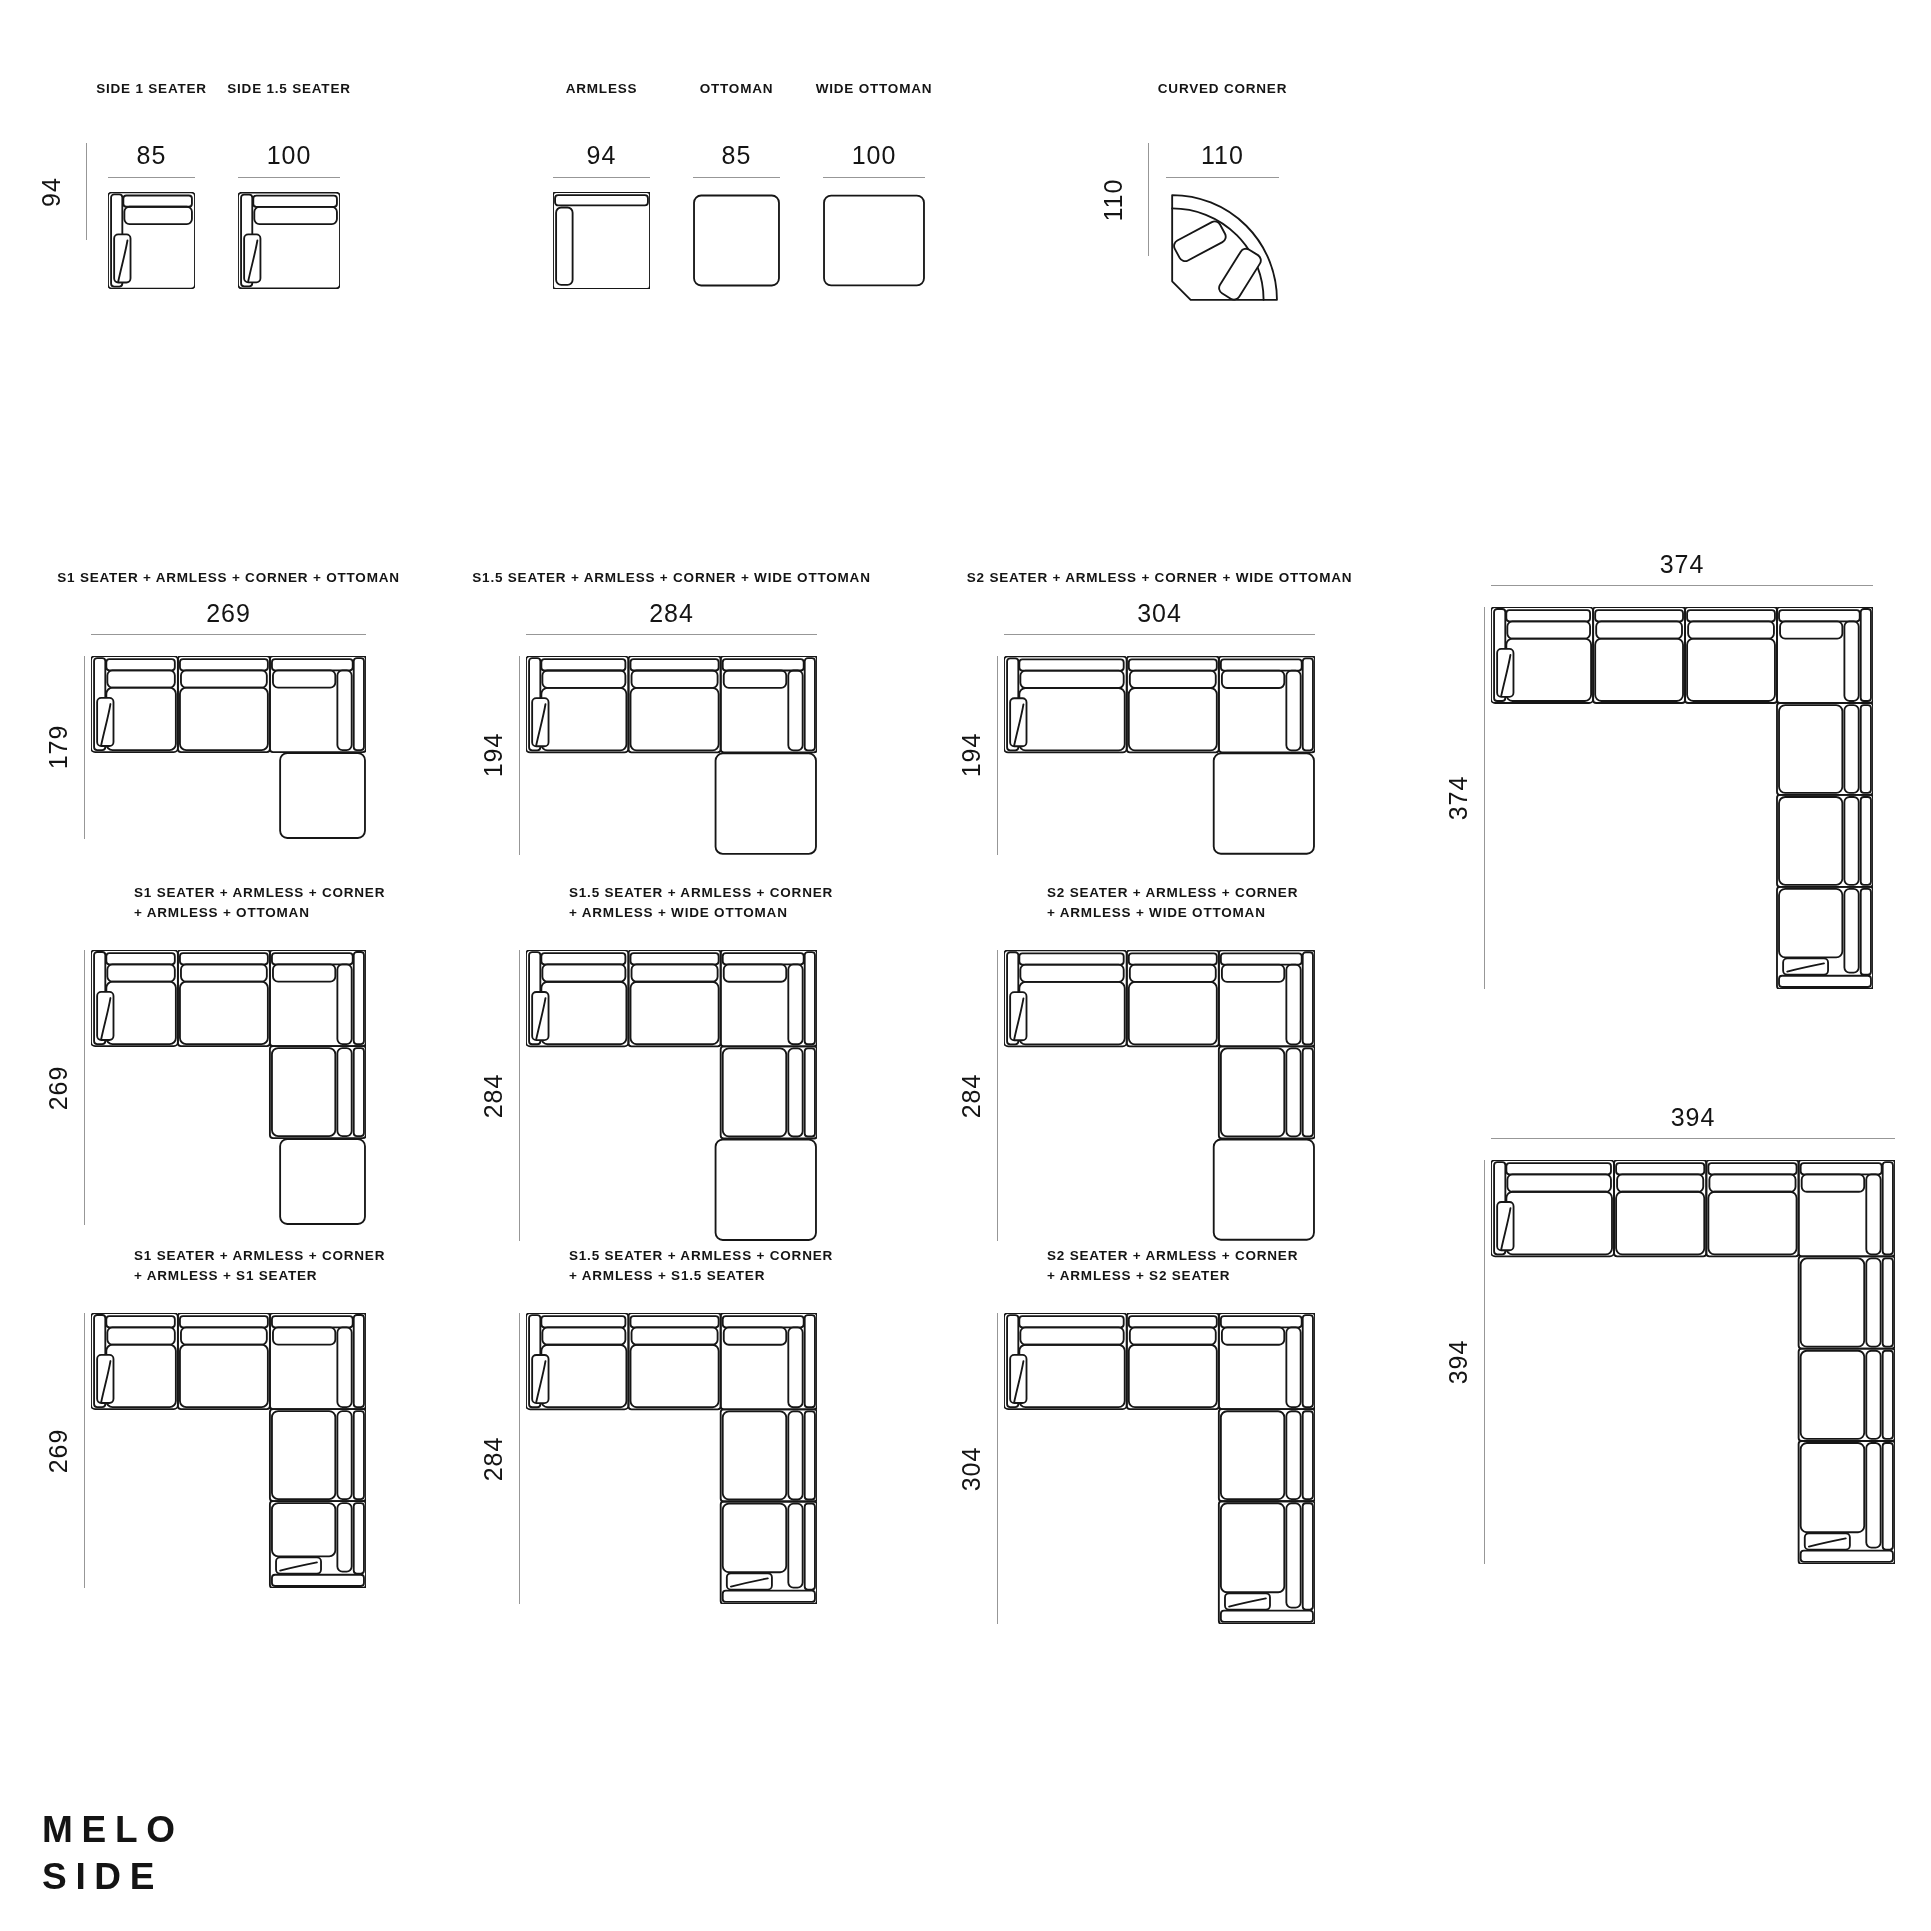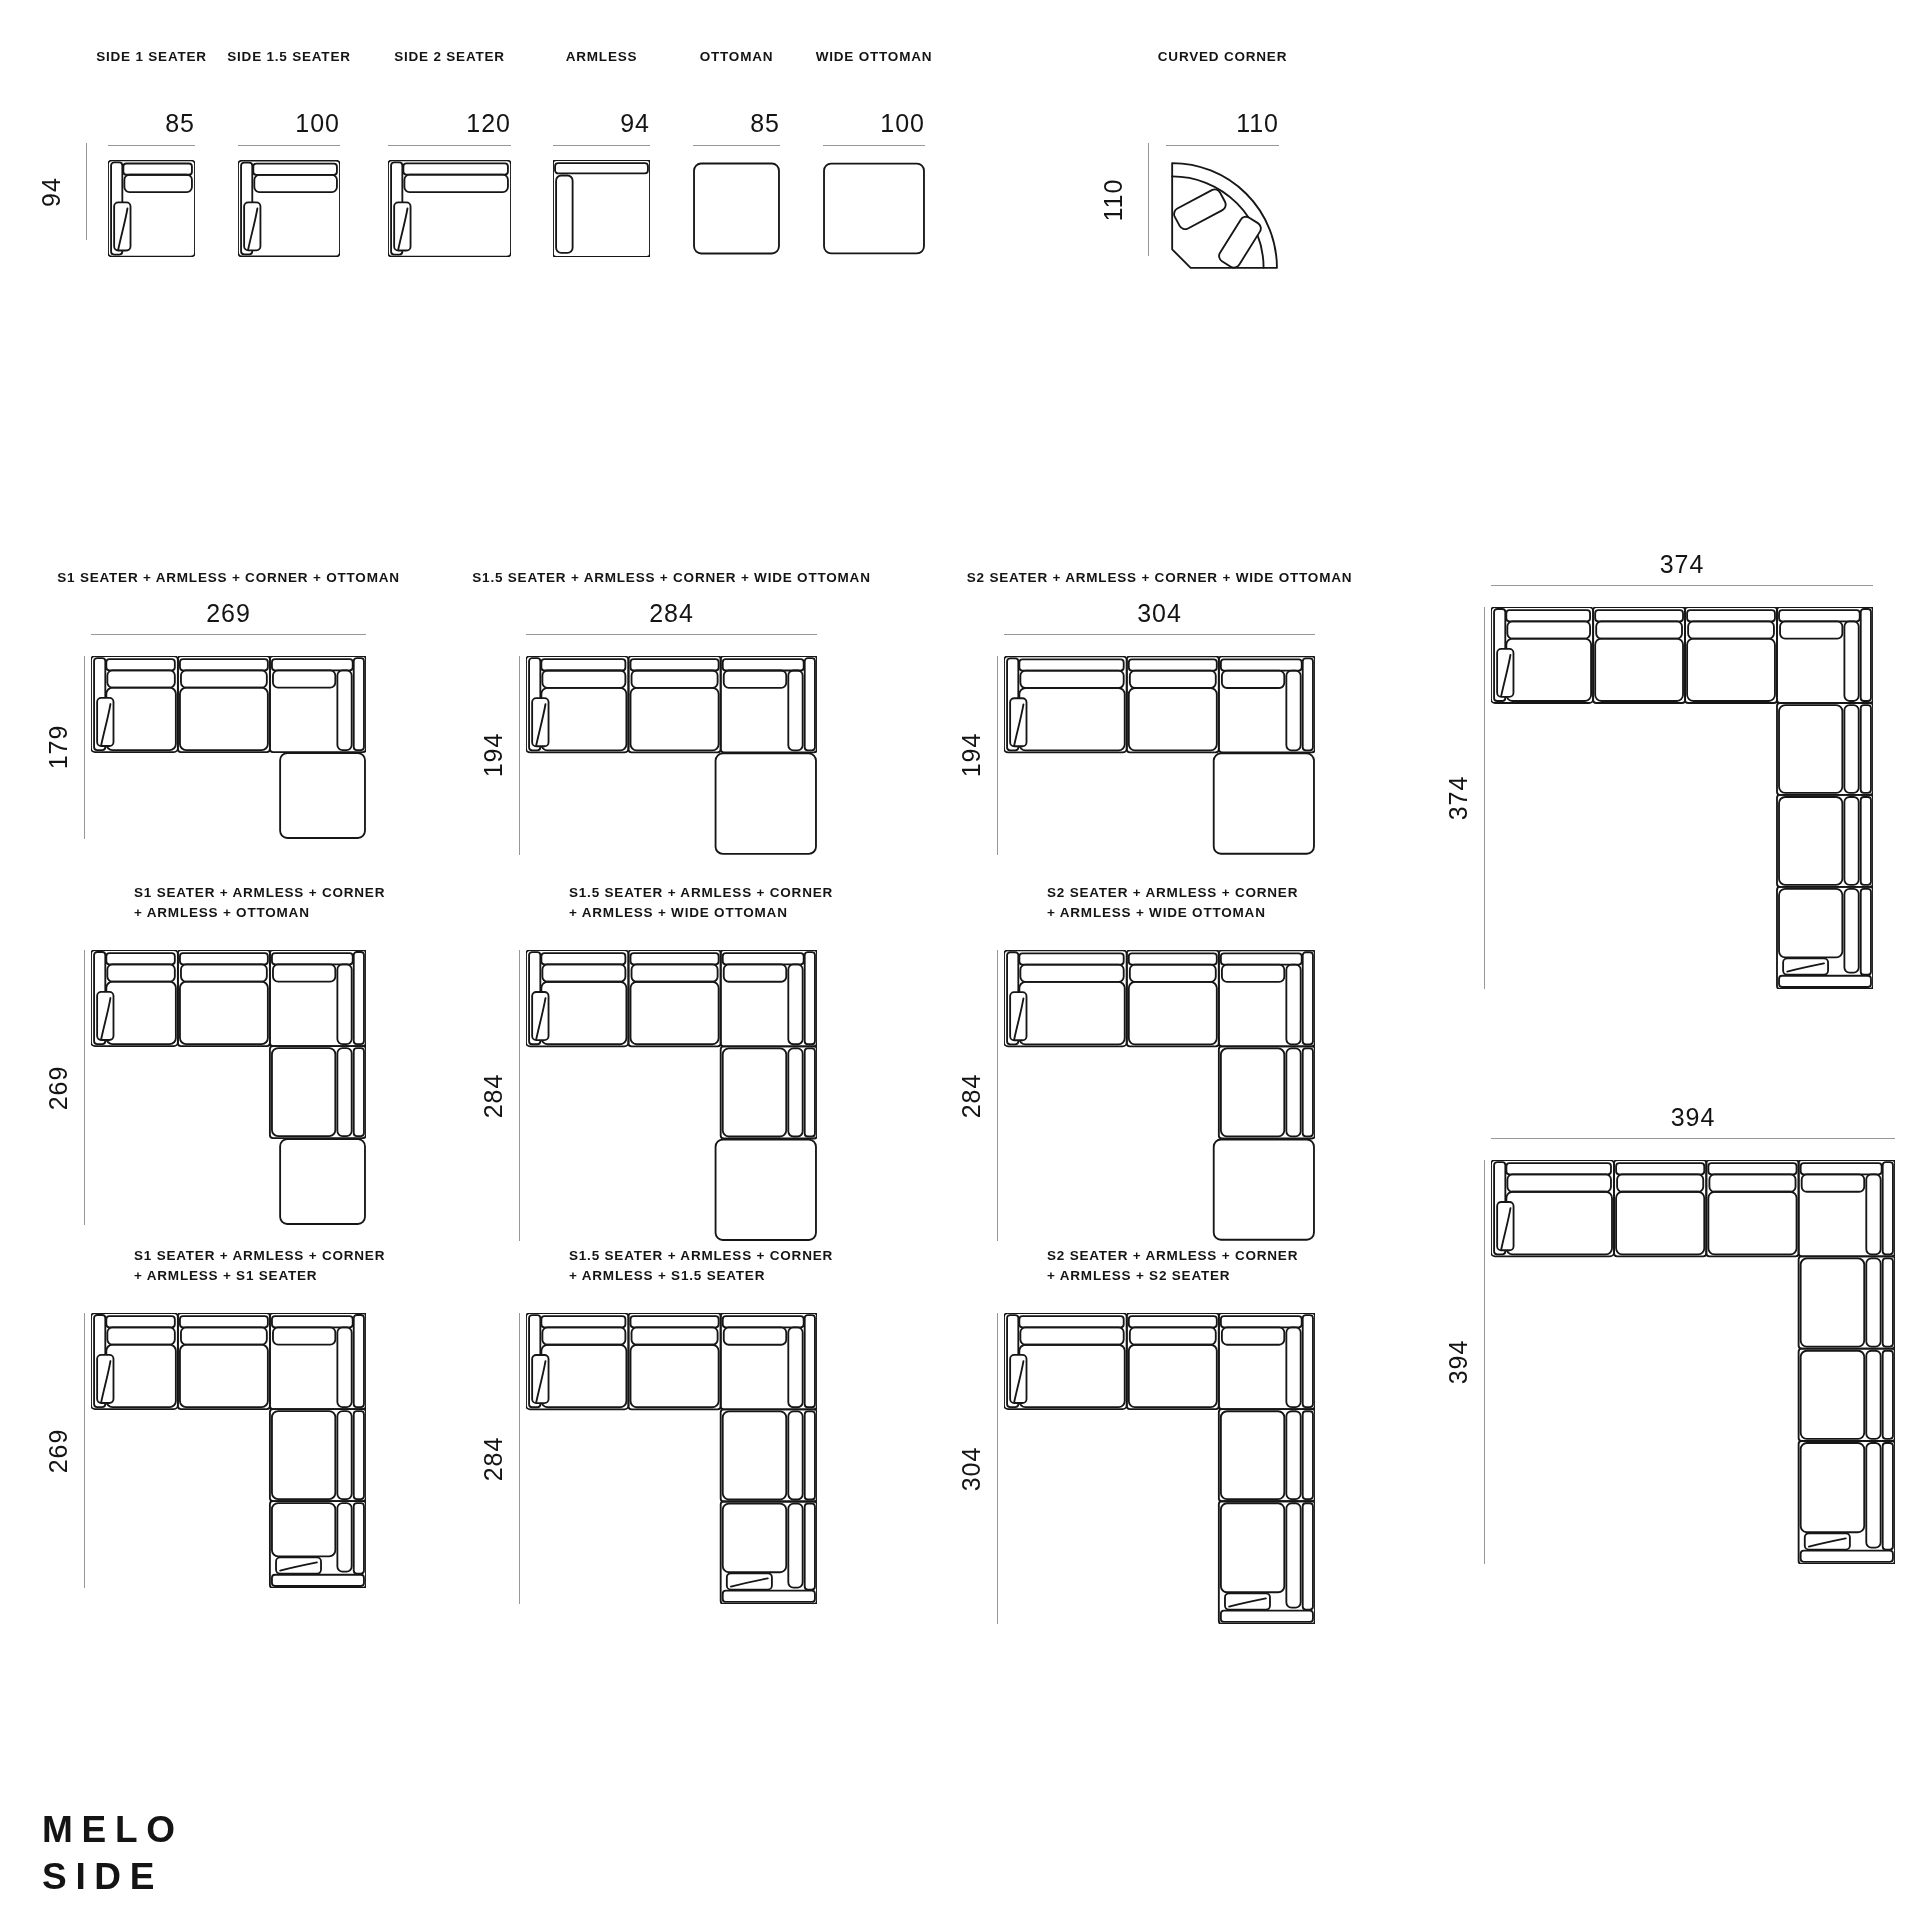--- a/index.html
+++ b/index.html
@@ -7,21 +7,21 @@
   .page{position:relative;width:1931px;height:1931px;background:#ffffff;overflow:hidden;
         font-family:"Liberation Sans","DejaVu Sans",sans-serif;color:#141414;}
 
   
   svg.draw{display:block;}
   svg.draw rect, svg.draw path{stroke:#161616;stroke-width:1.8;fill:none;
         stroke-linecap:round;stroke-linejoin:round;}
   svg.draw .wf{fill:#ffffff;}
 
   
-  .module{position:absolute;top:48px;text-align:right;}
+  .module{position:absolute;top:80px;text-align:center;}
   .m-label{position:relative;left:50%;transform:translateX(-50%);width:max-content;
            font-size:13.5px;font-weight:700;letter-spacing:0.8px;height:17.4px;line-height:17.4px;
            margin-bottom:7.7px;white-space:nowrap;}
   .m-num{font-size:25px;letter-spacing:1px;height:35px;line-height:35px;margin-top:41px;}
   .m-line{margin-top:3.9px;border-top:1.4px solid #979797;margin-bottom:13.5px;}
   .module svg{margin:0 auto;}
 
   
   .vdim{position:absolute;width:54px;}
   .vdim i{position:absolute;right:0;top:0;bottom:0;border-left:1.4px solid #979797;}
@@ -79,33 +79,20 @@
     <svg class="draw" viewBox="0 0 100 94" width="102" height="97">
         <rect x="0" y="0" width="100" height="94" rx="4" ry="4"></rect>
         <rect x="3" y="2" width="11" height="90" rx="3" ry="3"></rect>
         <rect x="15" y="3" width="82" height="11" rx="3" ry="3"></rect>
         <rect x="16" y="14" width="81" height="17" rx="5" ry="5"></rect>
         <rect class="wf" x="6" y="41" width="16" height="47" rx="4" ry="4"></rect>
         <path d="M 19 47 C 17 59 13 73 10 87"></path>
       </svg>
   </div>
 
-  <div class="module" style="left:388px;width:123px">
-    <div class="m-label">SIDE 2 SEATER</div>
-    <div class="m-num">120</div>
-    <div class="m-line"></div>
-    <svg class="draw" viewBox="0 0 120 94" width="123" height="97">
-        <rect x="0" y="0" width="120" height="94" rx="4" ry="4"></rect>
-        <rect x="3" y="2" width="11" height="90" rx="3" ry="3"></rect>
-        <rect x="15" y="3" width="102" height="11" rx="3" ry="3"></rect>
-        <rect x="16" y="14" width="101" height="17" rx="5" ry="5"></rect>
-        <rect class="wf" x="6" y="41" width="16" height="47" rx="4" ry="4"></rect>
-        <path d="M 19 47 C 17 59 13 73 10 87"></path>
-      </svg>
-  </div>
 
   <div class="module" style="left:553px;width:97px">
     <div class="m-label">ARMLESS</div>
     <div class="m-num">94</div>
     <div class="m-line"></div>
     <svg class="draw" viewBox="0 0 94 94" width="97" height="97">
         <rect x="0" y="0" width="94" height="94" rx="3" ry="3"></rect>
         <rect x="2" y="3" width="90" height="10" rx="3" ry="3"></rect>
         <rect x="3" y="15" width="16" height="75" rx="5" ry="5"></rect>
       </svg>

